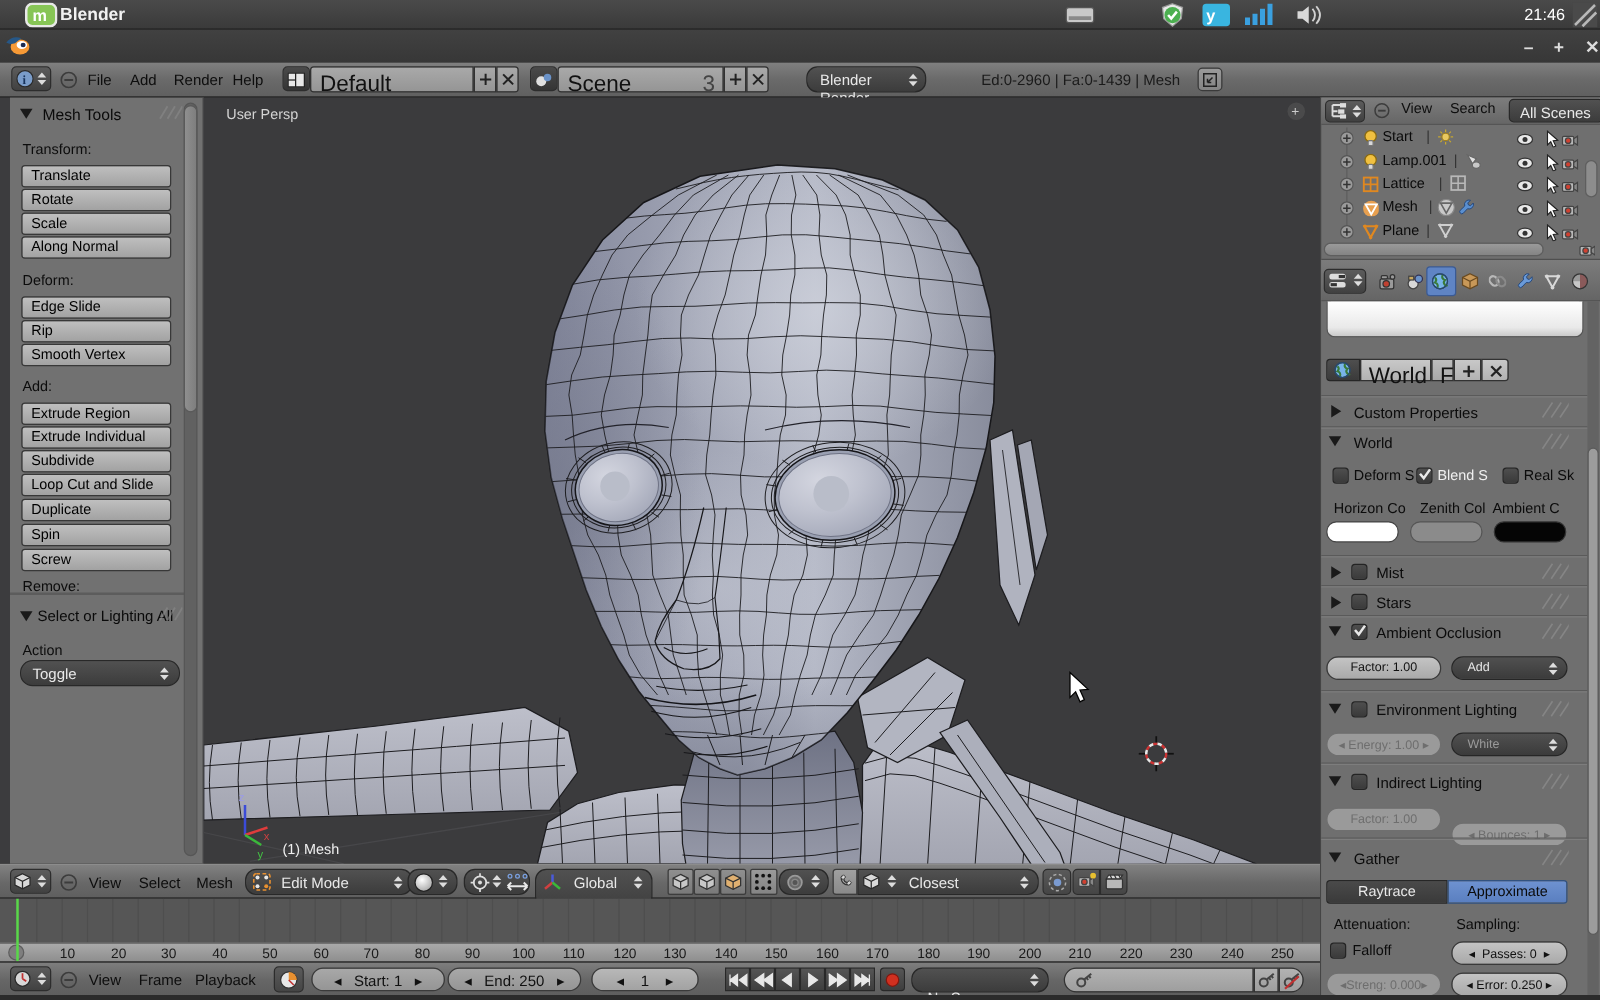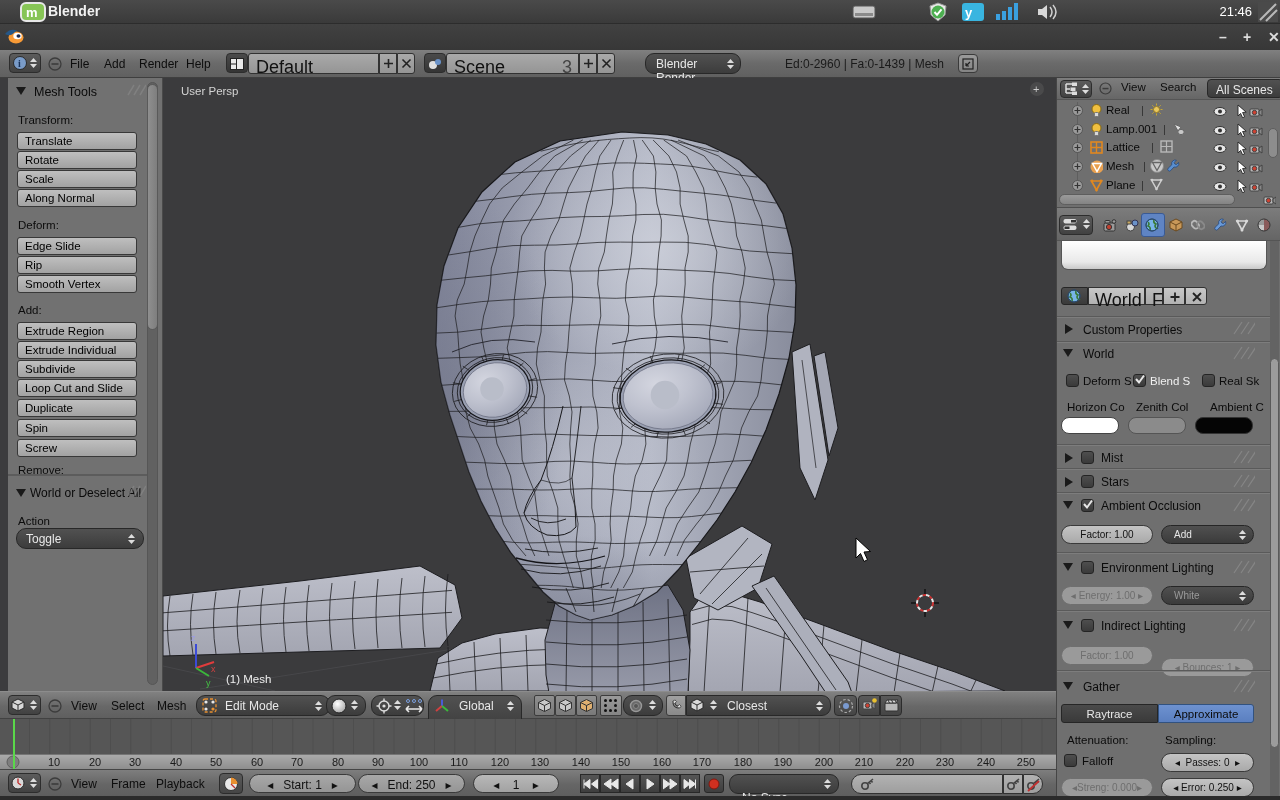--- a/index.html
+++ b/index.html
@@ -180,21 +180,21 @@
       <div class="tbtn" style="top:244px;">Extrude Region</div>
       <div class="tbtn" style="top:263px;">Extrude Individual</div>
       <div class="tbtn" style="top:282px;">Subdivide</div>
       <div class="tbtn" style="top:301px;">Loop Cut and Slide</div>
       <div class="tbtn" style="top:321px;">Duplicate</div>
       <div class="tbtn" style="top:341px;">Spin</div>
       <div class="tbtn" style="top:361px;">Screw</div>
       <div class="tlabel" style="top:386px;">Remove:</div>
       <div class="abs" style="left:0px;top:396px;width:146px;border-top:2px solid #5c5c5c;"></div>
       <div class="abs" style="left:8px;top:411px;width:0;height:0;border-top:8px solid #1a1a1a;border-left:5px solid transparent;border-right:5px solid transparent;"></div>
-      <div class="phead" style="left:22px;top:408px;font-size:12px;">World or Deselect All</div>
+      <div class="phead" style="left:22px;top:408px;font-size:12px;">Select or Lighting All</div>
       <svg class="abs" style="left:118px;top:406px;" width="20" height="14" viewBox="0 0 20 14">
         <path d="M8,2 L2,12 M14,2 L8,12 M20,2 L14,12" stroke="#8a8a8a" stroke-width="1.5" fill="none" opacity="0.6"></path>
       </svg>
       <div class="tlabel" style="top:437px;">Action</div>
       <div class="darksel" style="left:8px;top:450px;width:128px;height:21px;padding:3px 0 0 9px;border-radius:10px;">Toggle<svg class="abs" style="right:7px;top:4px;" width="9" height="12" viewBox="0 0 9 12">
           <path d="M4.5,1 L8,5 L1,5 Z" fill="#ddd"></path>
           <path d="M4.5,11 L1,7 L8,7 Z" fill="#ddd"></path>
         </svg></div>
       <div class="abs" id="lscroll"></div>
       <div class="abs" id="lscrollh"></div>
@@ -431,21 +431,21 @@
         <div class="abs" style="left:20px;top:2px;width:1px;height:84px;background:#5e5e5e;"></div>
         <div class="orow" style="top:2px;">
           <svg class="abs" style="left:15px;top:3px;" width="11" height="11" viewBox="0 0 11 11">
             <circle cx="5.5" cy="5.5" r="5" fill="#9a9a9a" stroke="#555"></circle>
             <path d="M5.5,2.5 v6 M2.5,5.5 h6" stroke="#333" stroke-width="1.2"></path>
           </svg>
           <svg class="abs" style="left:33px;top:2px;" width="13" height="13" viewBox="0 0 13 13">
             <circle cx="6.5" cy="5" r="4.5" fill="#f0c040" stroke="#8a6a10"></circle>
             <rect x="4.5" y="8.5" width="4" height="4" rx="1" fill="#d8d8d8" stroke="#777"></rect>
           </svg>
-          <div class="abs" style="left:49px;top:2px;color:#0a0a0a;">Real</div>
+          <div class="abs" style="left:49px;top:2px;color:#0a0a0a;">Start</div>
           <div class="abs" style="left:84px;top:2px;color:#333;">|</div>
           <svg class="abs" style="left:93px;top:1px;" width="14" height="14" viewBox="0 0 14 14">
             <circle cx="6.5" cy="6.5" r="3" fill="#e8c860" stroke="#a08020"></circle>
             <g stroke="#c8a830" stroke-width="1">
               <path d="M6.5,0.5 v2 M6.5,10.5 v2 M0.5,6.5 h2 M10.5,6.5 h2 M2.3,2.3 l1.4,1.4 M9.3,9.3 l1.4,1.4 M10.7,2.3 l-1.4,1.4 M3.7,9.3 l-1.4,1.4"></path>
             </g>
           </svg>
           <svg class="abs" style="left:156px;top:3px;" width="14" height="13" viewBox="0 0 14 13">
             <ellipse cx="7" cy="6.5" rx="6" ry="4" fill="#e8e8e8" stroke="#333"></ellipse>
             <circle cx="7" cy="6.5" r="2" fill="#333"></circle>
@@ -673,21 +673,21 @@
         <div class="rlab" style="left:26px;top:167px;color:#0b0b0b;">Deform S</div>
         <div class="chk" style="left:76px;top:166px;"></div>
         <div class="rlab" style="left:93px;top:167px;color:#f0f0f0;">Blend S</div>
         <svg class="abs" style="left:77px;top:165px;" width="12" height="12" viewBox="0 0 12 12">
           <path d="M2,6 l3,3.5 l5,-7" stroke="#e8e8e8" stroke-width="2" fill="none"></path>
         </svg>
         <div class="chk" style="left:145px;top:166px;"></div>
         <div class="rlab" style="left:162px;top:167px;color:#0b0b0b;">Real Sk</div>
         <div class="rlab" style="left:10px;top:193px;">Horizon Co</div>
         <div class="rlab" style="left:79px;top:193px;">Zenith Col</div>
-        <div class="rlab" style="left:153px;top:193px;text-align:center;">Ambient C</div>
+        <div class="rlab" style="left:137px;top:193px;text-align:center;">Ambient C</div>
         <div class="abs" style="left:4px;top:209px;width:58px;height:17px;background:#fff;border-radius:8px;border:1px solid #444;"></div>
         <div class="abs" style="left:71px;top:209px;width:58px;height:17px;background:#8b8b8b;border-radius:8px;border:1px solid #555;"></div>
         <div class="abs" style="left:138px;top:209px;width:58px;height:17px;background:#050505;border-radius:8px;border:1px solid #333;"></div>
         <div class="sep" style="top:236px;"></div>
         <div class="abs" style="left:8px;top:245px;width:0;height:0;border-left:8px solid #1a1a1a;border-top:5px solid transparent;border-bottom:5px solid transparent;"></div>
         <div class="chk" style="left:24px;top:243px;"></div>
         <div class="rlab" style="left:44px;top:243px;font-size:12px;">Mist</div>
         <div class="sep" style="top:260px;"></div>
         <div class="abs" style="left:8px;top:269px;width:0;height:0;border-left:8px solid #1a1a1a;border-top:5px solid transparent;border-bottom:5px solid transparent;"></div>
         <div class="chk" style="left:24px;top:267px;"></div>

